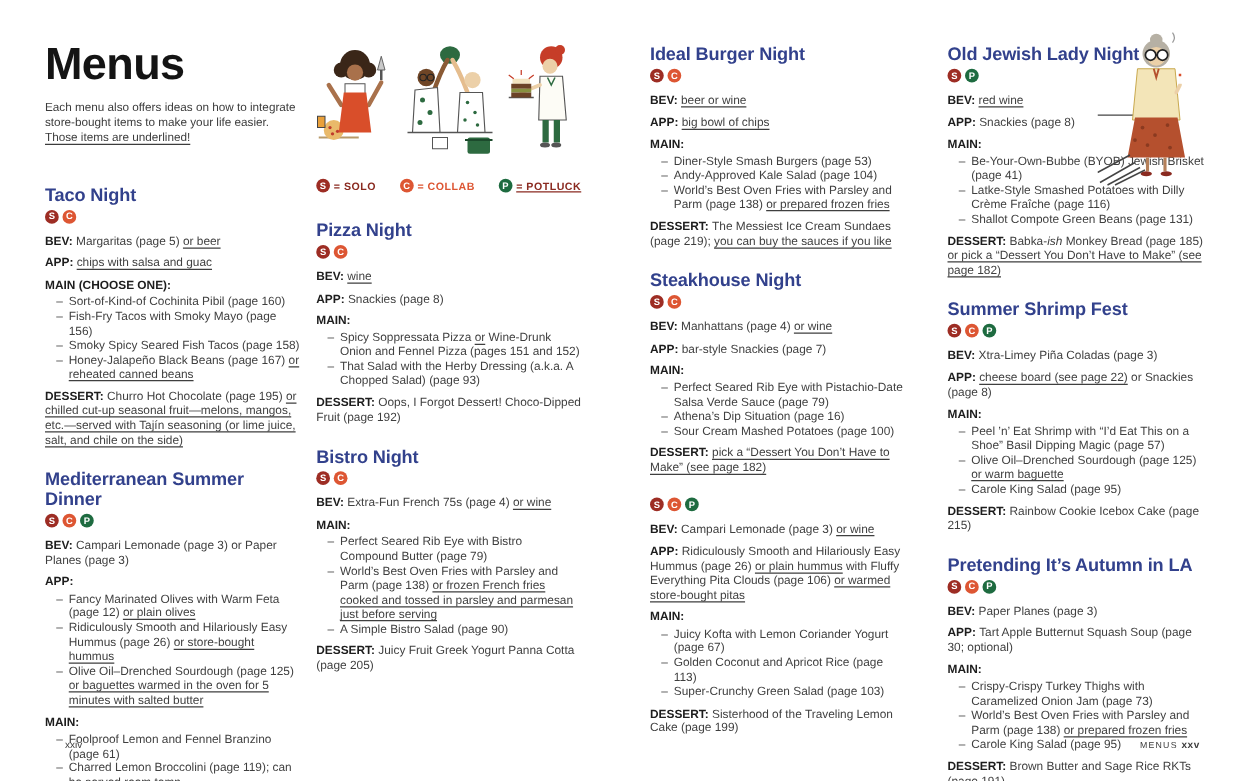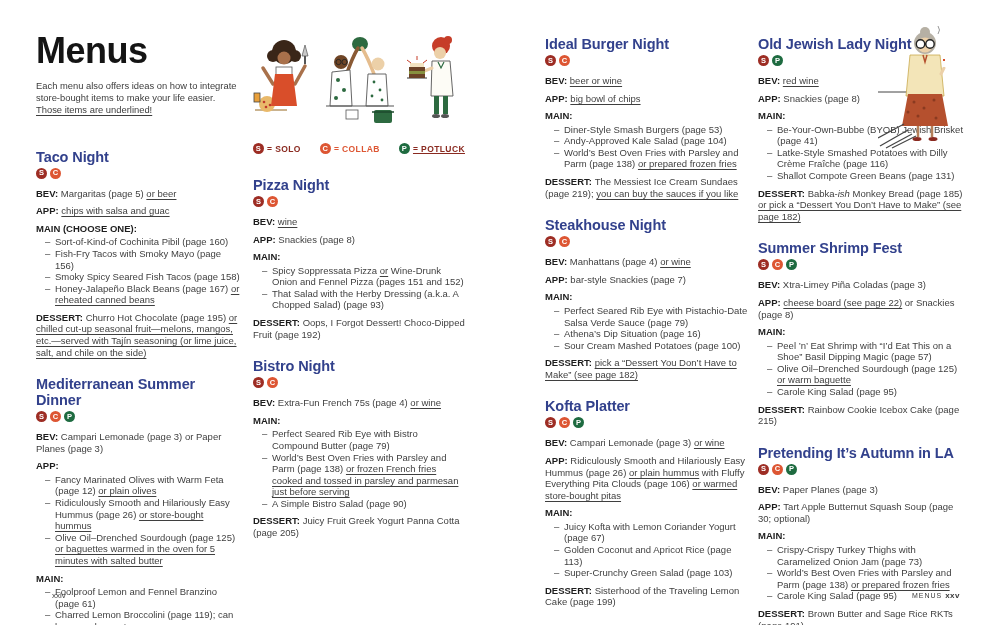--- a/index.html
+++ b/index.html
@@ -3,21 +3,21 @@
 <meta charset="utf-8">
 <style>
   html,body{margin:0;padding:0;}
   body{
     width:1000px;height:625px;background:#ffffff;position:relative;overflow:hidden;
     font-family:"Liberation Sans",sans-serif;color:#3f3f3f;
   }
   .col{position:absolute;}
   #col-1{left:36px;top:30px;width:205px;}
   #col-2{left:253px;top:30px;width:212px;}
-  #col-3{left:545px;top:36px;width:207px;}
+  #col-3{left:520px;top:36px;width:207px;}
   #col-4{left:758px;top:36px;width:207px;}
 
   .page-title{font-size:36px;font-weight:bold;color:#141414;margin:0 0 8px;letter-spacing:-0.5px;}
   .intro{font-size:9.4px;line-height:1.3;margin:0 0 32px;color:#3c3c3c;}
 
   .menu{margin-bottom:18px;}
   .menu-title{font-size:14.5px;font-weight:bold;color:#32418c;margin:0 0 3px;letter-spacing:-0.1px;}
   .badges{display:flex;gap:3px;margin:0 0 9px;}
   .badge{width:11px;height:11px;border-radius:50%;color:#fff;font-size:7.5px;font-weight:bold;
          display:inline-flex;align-items:center;justify-content:center;line-height:1;}
@@ -284,21 +284,20 @@
               <span class="li-text"><span>Athena’s Dip Situation (page 16)</span></span>
             </li>
             <li>
               <span class="dash">–</span>
               <span class="li-text"><span>Sour Cream Mashed Potatoes (page 100)</span></span>
             </li>
           </ul></div>
         <div class="sec"><span class="lbl">DESSERT: </span><span class="u">pick a “Dessert You Don’t Have to Make” (see page 182)</span></div>
       </div>
       <div class="menu">
-        <h2 class="menu-title">Kofta Platter</h2>
         <div class="badges">
           <span class="badge" style="background: rgb(157, 45, 36);">S</span>
           <span class="badge" style="background: rgb(221, 86, 51);">C</span>
           <span class="badge" style="background: rgb(30, 107, 64);">P</span>
         </div>
         <div class="sec"><span class="lbl">BEV: </span><span>Campari Lemonade (page 3) </span><span class="u">or wine</span></div>
         <div class="sec"><span class="lbl">APP: </span><span>Ridiculously Smooth and Hilariously Easy Hummus (page 26) </span><span class="u">or plain hummus</span><span> with Fluffy Everything Pita Clouds (page 106) </span><span class="u">or warmed store-bought pitas</span></div>
         <div class="sec"><span class="lbl">MAIN: </span><ul class="items">
             <li>
               <span class="dash">–</span>

